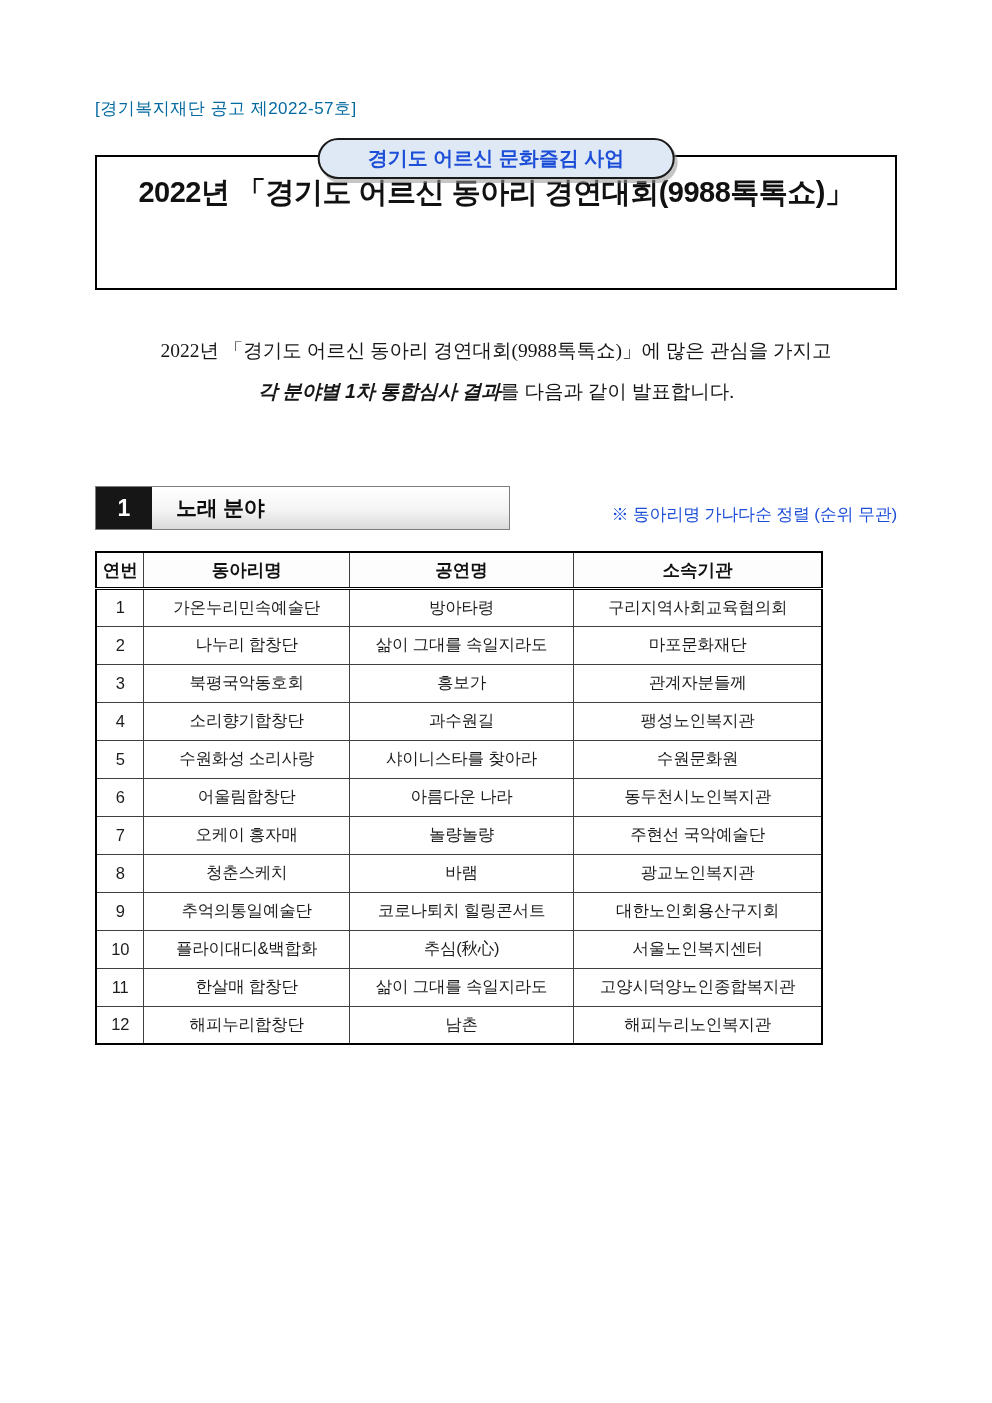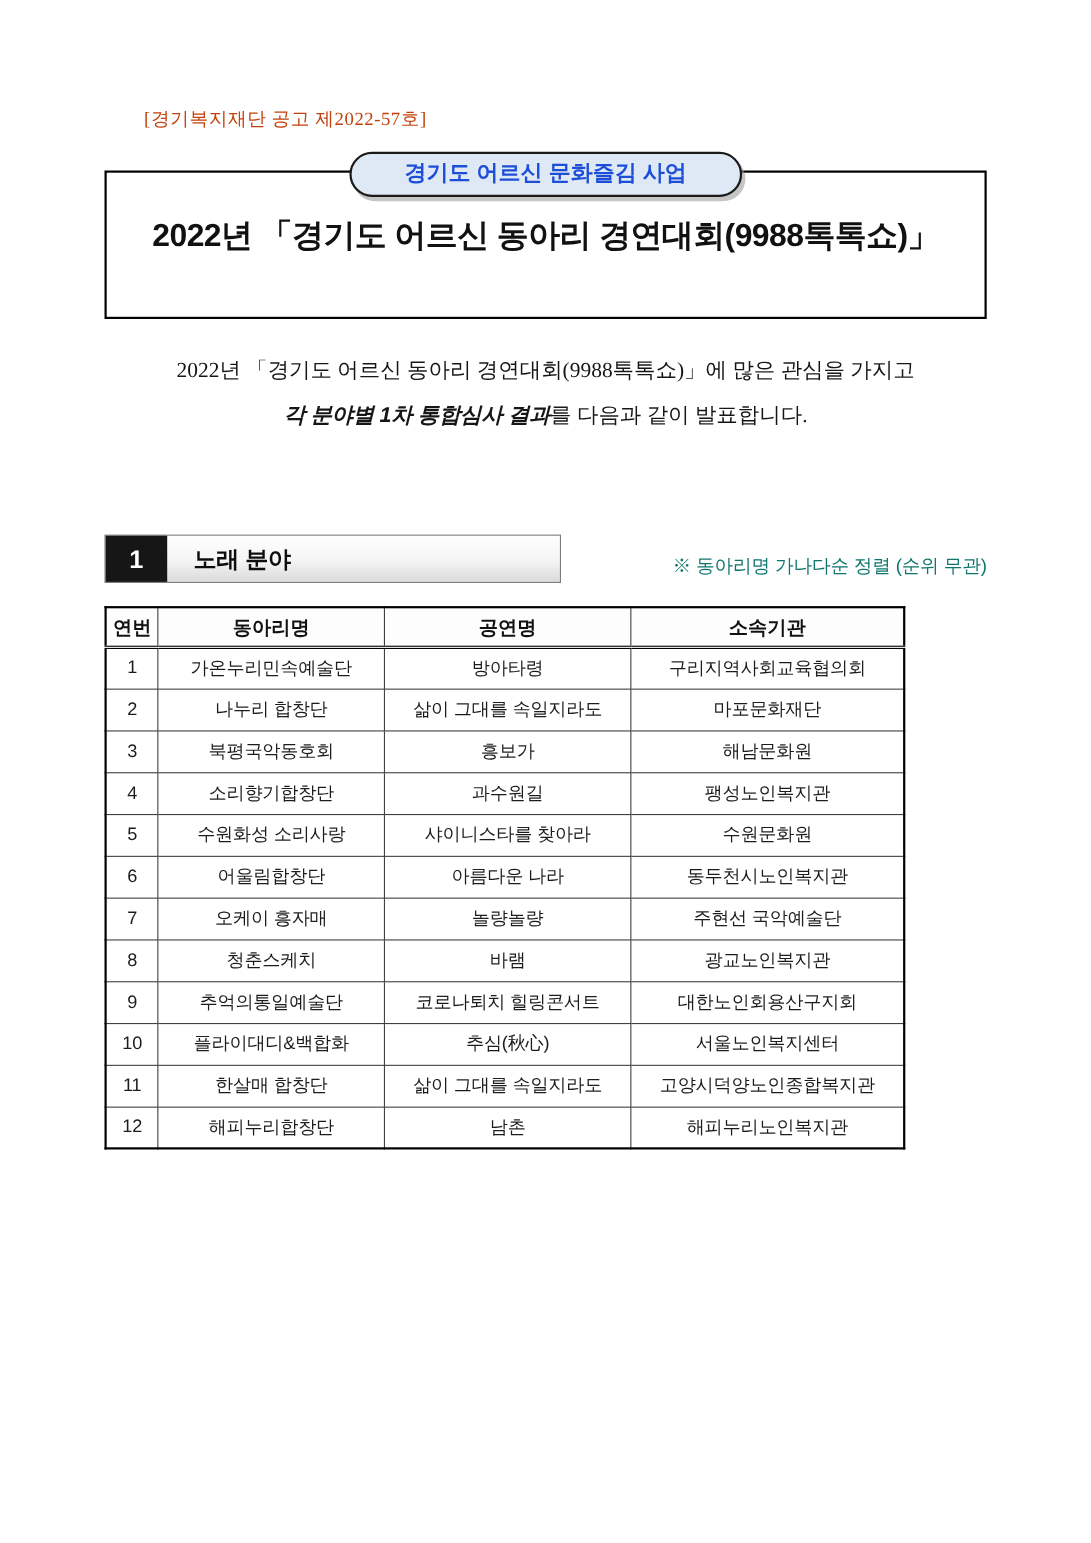--- a/index.html
+++ b/index.html
@@ -14,40 +14,40 @@
   html,body{background:#ffffff;}
   body{
     width:992px;height:1403px;position:relative;
     font-family:"Liberation Sans",sans-serif;color:var(--text);
   }
   .page{position:absolute;inset:0;background:#fff;}
   .content{position:absolute;left:95px;top:0;width:802px;}
 
   .notice{
     position:absolute;top:97px;left:0;
-    font-family:Liberation Serif, serif;
-    font-size:17px;letter-spacing:.5px;color:#c2410c;margin-left:36px;
+    font-family:Liberation Sans, sans-serif;
+    font-size:17px;letter-spacing:.5px;color:#0369a1;
   }
 
   .title-box{
     position:absolute;top:155px;left:0;width:802px;height:135px;
     border:2px solid #000;background:#fff;text-align:center;
   }
   .badge{
     position:absolute;top:-19px;left:50%;transform:translateX(-50%);
     height:41px;line-height:37px;padding:0 48px;white-space:nowrap;
     background:var(--badge-bg);border:2px solid var(--badge-border);
     border-radius:21px;box-shadow:3px 4px 0 rgba(150,150,150,.55);
     font-size:20px;font-weight:700;color:#1d4ed8;
   }
-  .title-line1{margin-top:38px;font-size:29px;font-weight:800;letter-spacing:-.5px;}
+  .title-line1{margin-top:16px;font-size:29px;font-weight:800;letter-spacing:-.5px;}
   .title-line2{margin-top:8px;font-size:29px;font-weight:800;letter-spacing:-.5px;}
 
   .intro{
-    position:absolute;top:317px;left:0;width:802px;text-align:center;
+    position:absolute;top:330px;left:0;width:802px;text-align:center;
     font-family:"Liberation Serif",serif;font-size:19.5px;line-height:41px;color:#161616;
   }
   .intro strong{font-family:"Liberation Sans",sans-serif;font-weight:700;letter-spacing:-.3px;font-style:italic;}
 
   .section-row{
     position:absolute;top:486px;left:0;width:802px;
     display:flex;justify-content:space-between;align-items:flex-end;
   }
   .section-box{
     width:415px;height:44px;border:1px solid #7d7d7d;
@@ -56,21 +56,21 @@
   }
   .section-num{
     width:56px;background:var(--section-number-bg);color:#fff;
     display:flex;align-items:center;justify-content:center;
     font-size:23px;font-weight:700;
   }
   .section-label{
     display:flex;align-items:center;padding-left:24px;
     font-size:21px;font-weight:700;letter-spacing:-.3px;color:#0d0d0d;
   }
-  .section-note{font-size:17px;padding-bottom:4px;color:#0f766e;letter-spacing:-.2px;text-align:right;}
+  .section-note{font-size:17px;padding-bottom:4px;color:#1d4ed8;letter-spacing:-.2px;text-align:right;}
 
   table.results{
     position:absolute;top:551px;left:0;width:728px;
     border-collapse:collapse;table-layout:fixed;
     border:2px solid var(--table-border);
   }
   .results th{
     height:36px;border:1px solid var(--table-inner-border);
     border-bottom:3px double #000;background:#fdfdfd;
     font-size:17.5px;font-weight:700;text-align:center;vertical-align:middle;
@@ -133,21 +133,21 @@
           <tr>
             <td>2</td>
             <td>나누리 합창단</td>
             <td>삶이 그대를 속일지라도</td>
             <td>마포문화재단</td>
           </tr>
           <tr>
             <td>3</td>
             <td>북평국악동호회</td>
             <td>흥보가</td>
-            <td>해남문화원</td>
+            <td>관계자분들께</td>
           </tr>
           <tr>
             <td>4</td>
             <td>소리향기합창단</td>
             <td>과수원길</td>
             <td>팽성노인복지관</td>
           </tr>
           <tr>
             <td>5</td>
             <td>수원화성 소리사랑</td>

